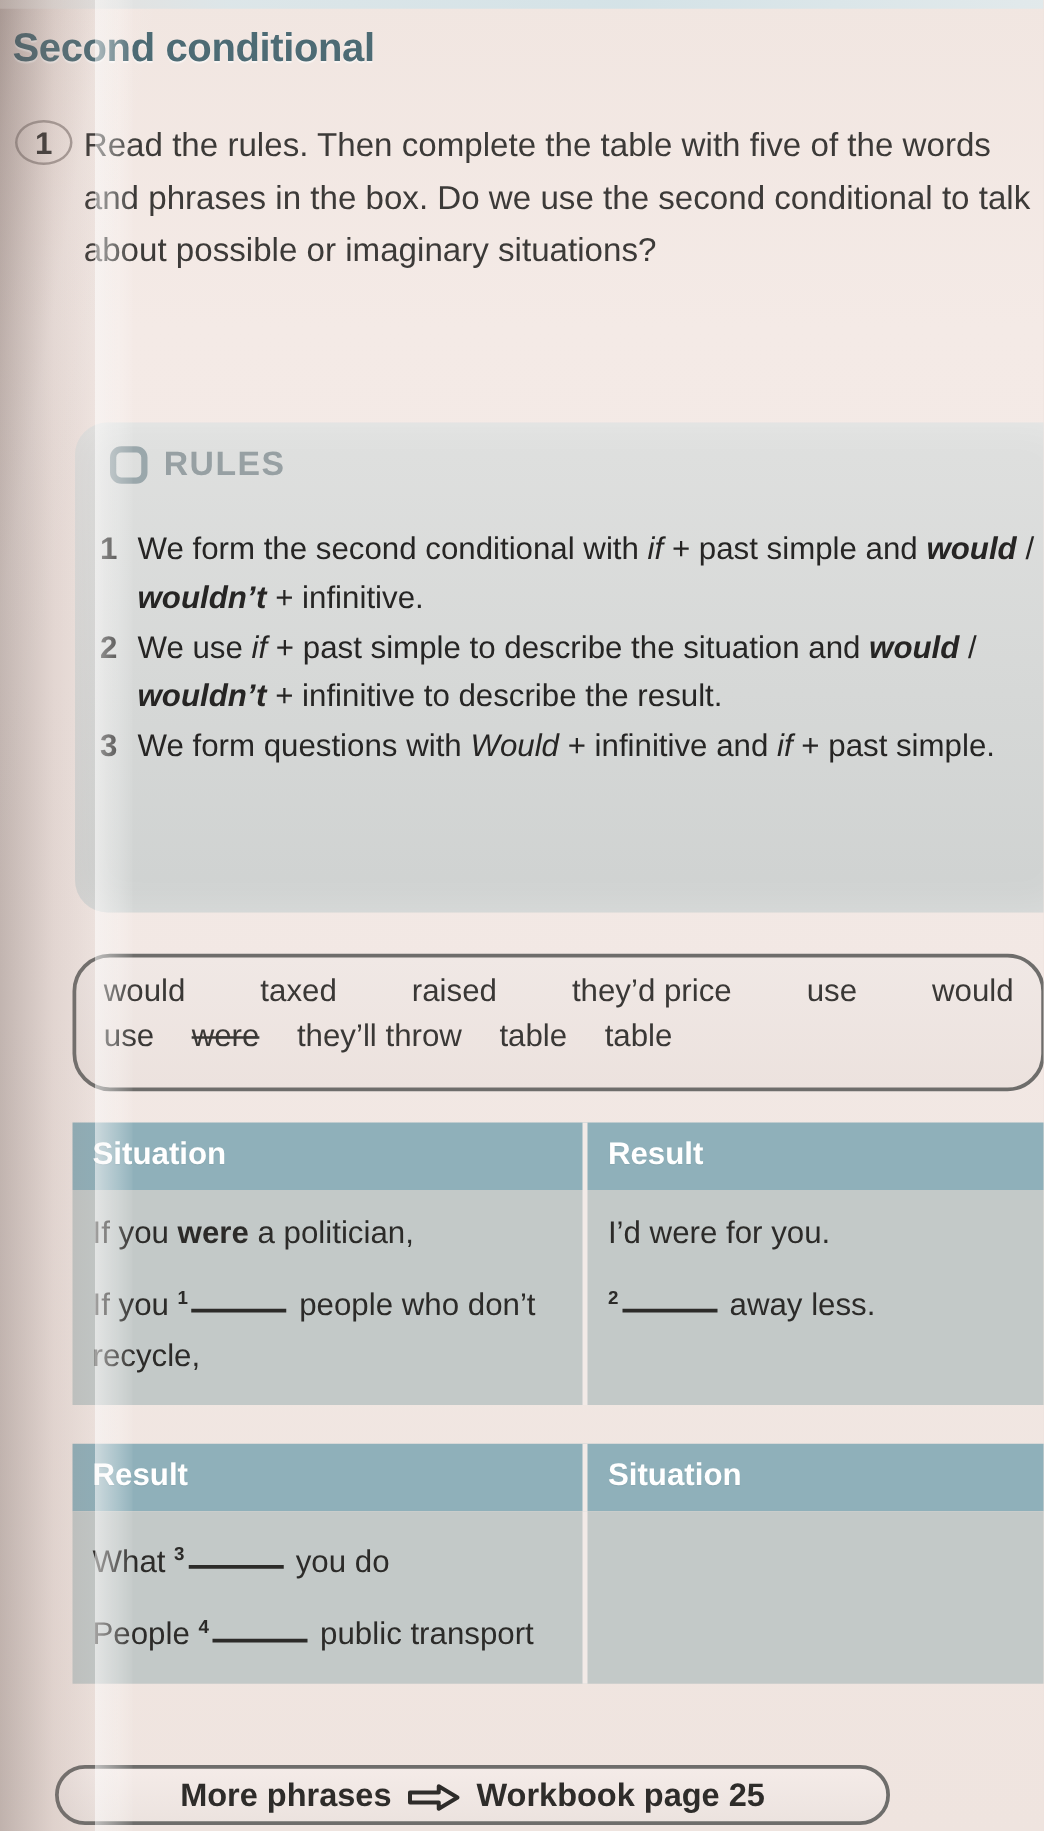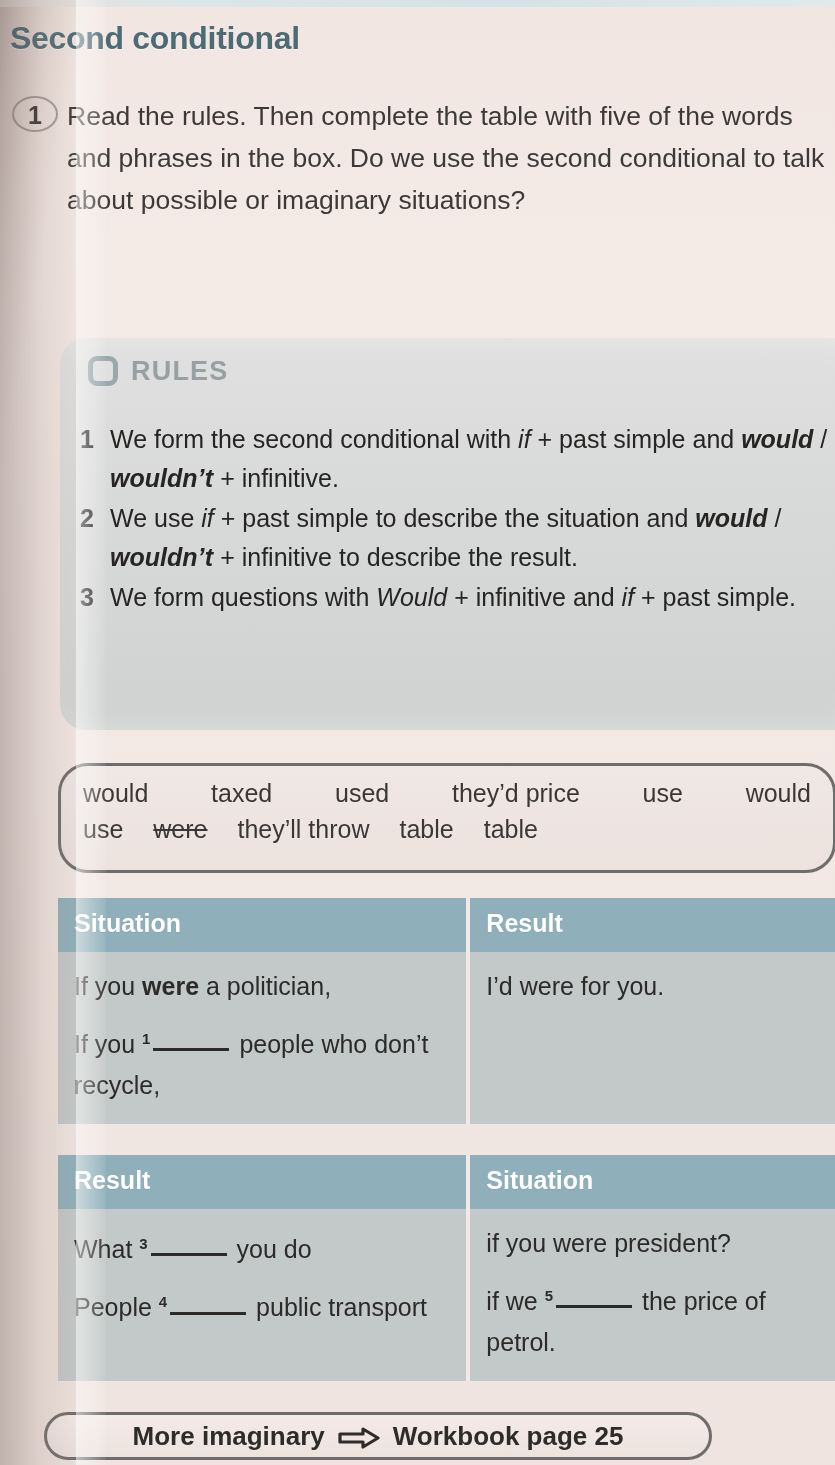--- a/index.html
+++ b/index.html
@@ -70,21 +70,21 @@
 
   
   .rules-box{
     position:absolute;left:60px;top:338px;width:800px;height:392px;
     background:linear-gradient(180deg,#dfe0df 0%,#d6d8d7 55%,#cfd2d1 100%);
     border-radius:26px;
     box-shadow:inset 0 0 34px rgba(255,255,255,.30);
   }
   .rules-head{
     position:absolute;left:28px;top:18px;
-    display:flex;align-items:flex-start;gap:13px;
+    display:flex;align-items:flex-end;gap:13px;
   }
   .rules-icon{
     width:30px;height:30px;border:5px solid #9aa7ab;border-radius:9px;
     box-sizing:border-box;background:transparent;
   }
   .rules-label{
     font-size:27px;font-weight:bold;color:#97a0a3;letter-spacing:1.2px;
   }
   .rules-list{
     position:absolute;left:20px;top:82px;width:760px;
@@ -192,21 +192,21 @@
           <div class="rule-n">3</div>
           <div class="rule-t">We form questions with <i>Would</i> + infinitive and <i>if</i> + past simple.</div>
         </div>
       </div>
   </div>
 
   <div class="wordbank">
     <div class="wb-row r1" id="wb-row1">
         <span>would</span>
         <span>taxed</span>
-        <span>used</span>
+        <span>raised</span>
         <span>they’d price</span>
         <span>use</span>
         <span>would</span>
       </div>
     <div class="wb-row r2" id="wb-row2">
         <span>use</span>
         <span class="strike">were</span>
         <span>they’ll throw</span>
         <span>table</span>
         <span>table</span>
@@ -218,43 +218,40 @@
       <div class="c1">Situation</div>
       <div class="c2">Result</div>
     </div>
     <div class="body">
       <div class="c1" id="t1c1">
           <div class="cell-line">If you <b class="wd">were</b> a politician,</div>
           <div class="cell-line">If you <sup>1</sup><span class="blank"></span> people who don’t recycle,</div>
         </div>
       <div class="c2" id="t1c2">
           <div class="cell-line">I’d were for you.</div>
+          <div class="cell-line"><sup>2</sup><span class="blank"></span> away less.</div>
         </div>
     </div>
   </div>
 
   <div class="tbl" id="table2">
     <div class="hdr">
       <div class="c1">Result</div>
       <div class="c2">Situation</div>
     </div>
     <div class="body">
       <div class="c1" id="t2c1">
           <div class="cell-line">What <sup>3</sup><span class="blank"></span> you do</div>
           <div class="cell-line">People <sup>4</sup><span class="blank"></span> public transport</div>
         </div>
-      <div class="c2" id="t2c2">
-          <div class="cell-line">if you were president?</div>
-          <div class="cell-line">if we <sup>5</sup><span class="blank"></span> the price of petrol.</div>
-        </div>
     </div>
   </div>
 
   <div class="footer">
-    <span>More imaginary</span>
+    <span>More phrases</span>
     <span class="arrow-icon">
       <svg viewBox="0 0 44 22" width="44" height="22">
         <path d="M3 7 H26 V2 L41 11 L26 20 V15 H3 Z" fill="none" stroke="#2e2c2a" stroke-width="3.2" stroke-linejoin="round" stroke-linecap="round"></path>
       </svg>
     </span>
     <span>Workbook page 25</span>
   </div>
 
   <div class="left-shadow"></div>
   <div class="glare"></div>

